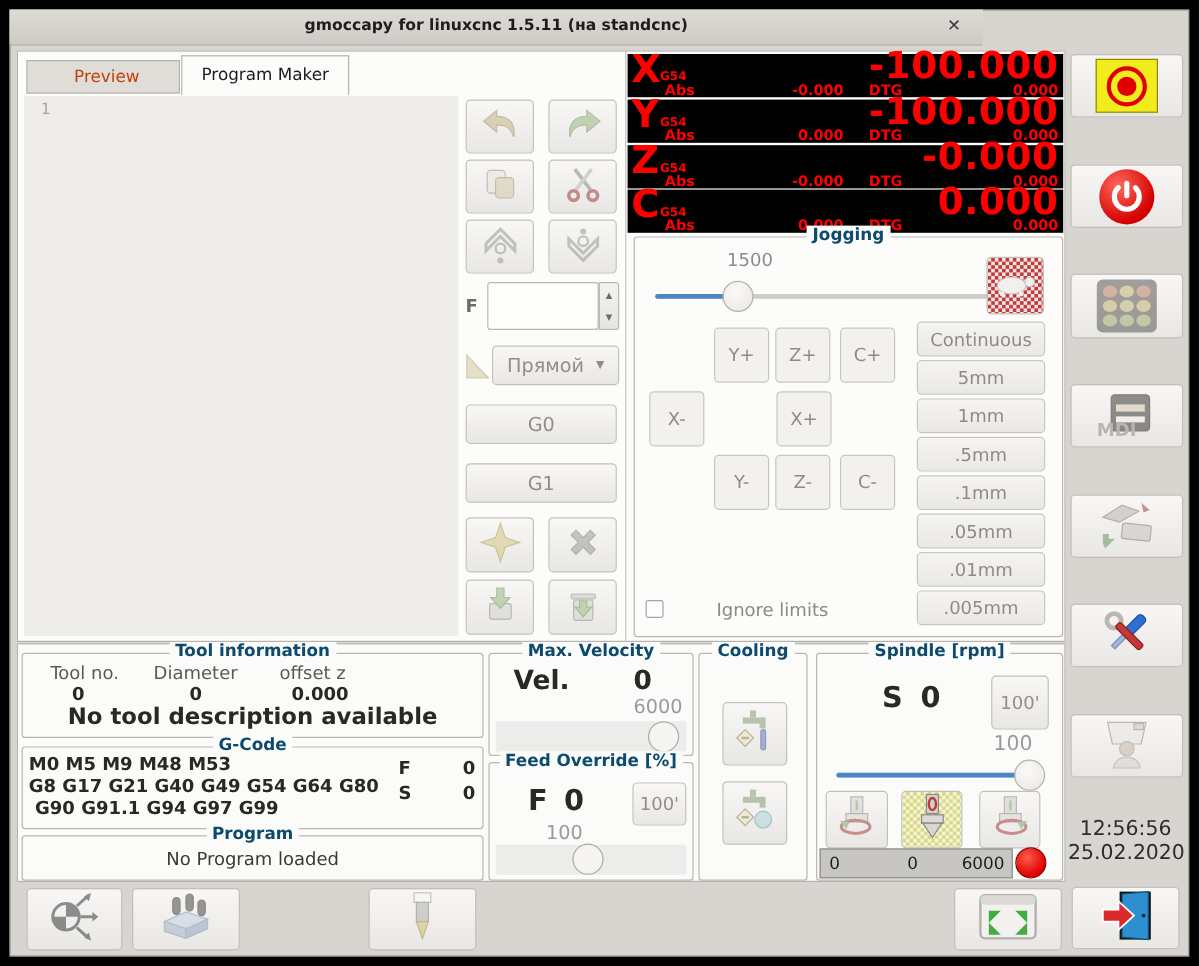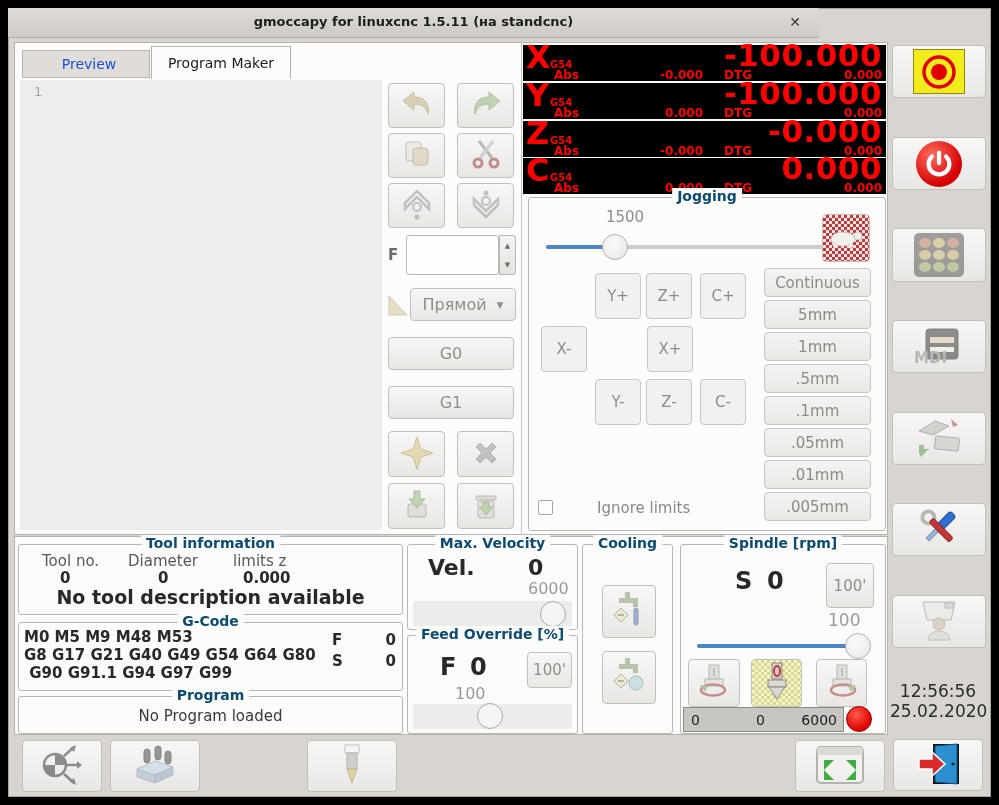--- a/index.html
+++ b/index.html
@@ -5,21 +5,21 @@
   * { margin:0; padding:0; box-sizing:border-box; }
   html,body { width:999px; height:805px; background:#000; font-family:"DejaVu Sans","Liberation Sans",sans-serif; overflow:hidden; }
   .abs { position:absolute; }
   .window { position:absolute; left:8px; top:8px; width:983px; height:789px; background:#d8d5d0; border:1px solid #a7a49f; }
   .titlebar { position:absolute; left:8px; top:8px; width:811px; height:30px; background:linear-gradient(#dedbd6,#cecbc6); border-bottom:1px solid #b2afaa; }
   .title-text { position:absolute; left:0; right:0; top:6px; text-align:center; font-size:13px; font-weight:bold; color:#1d1d1d; }
   .close-x { position:absolute; right:18px; top:6px; font-size:14px; color:#3a3a3a; cursor:default; }
   .panel-white { position:absolute; background:#fcfcfb; border:1px solid #b6b3ae; }
   .vsep { position:absolute; width:1px; background:#c6c3be; }
   .tab { position:absolute; font-size:14px; display:flex; align-items:center; justify-content:center; border:1px solid #b6b3ae; }
-  .tab.inactive { background:#e0ddd8; color:#1d4ed8;padding-left:6px; }
+  .tab.inactive { background:#e0ddd8; color:#c2410c;padding-left:6px; }
   .tab.active { background:#fcfcfb; color:#1c1c1c; border-bottom:none; }
   .editor { position:absolute; background:#efedeb; }
   .lineno { position:absolute; left:14px; top:4px; font-size:13px; color:#9a9892; opacity:.85; }
   .btn { position:absolute; background:linear-gradient(#f8f7f6,#e9e7e4); border:1px solid #c3c0bb; border-radius:4px; display:flex; align-items:center; justify-content:center; color:#918e89; font-size:14px; }
   .stip { opacity:.55; filter:saturate(.75); }
   .dro-row { position:absolute; left:523px; width:363px; height:36px; background:#000; color:#ff0000; }
   .dro-letter { position:absolute; left:3px; top:-7px; font-size:32px; font-weight:bold; }
   .dro-sys { position:absolute; left:27px; top:14px; font-size:10px; font-weight:bold; }
   .dro-abs-l { position:absolute; left:31px; top:23px; font-size:12px; font-weight:bold; }
   .dro-abs-v { position:absolute; left:85px; top:23px; width:95px; text-align:right; font-size:12px; font-weight:bold; }
@@ -262,21 +262,21 @@
   </div>
 
 <div class="cb" style="left:538px;top:500px;"></div>
 <div class="abs" style="left:561px;top:499px;font-size:15px;color:#8c8986;margin-left:36px;">Ignore limits</div>
 
 <div class="frame" style="left:18px;top:544px;width:385px;height:71px;">
   <span class="legend" style="background:#fbfbfa;">Tool information</span>
 </div>
 <div class="abs" style="left:42px;top:552px;font-size:15px;color:#5b5855;">Tool no.</div>
 <div class="abs" style="left:128px;top:552px;font-size:15px;color:#5b5855;">Diameter</div>
-<div class="abs" style="left:233px;top:552px;font-size:15px;color:#5b5855;">limits z</div>
+<div class="abs" style="left:233px;top:552px;font-size:15px;color:#5b5855;">offset z</div>
 <div class="abs bold" style="left:60px;top:569px;font-size:15px;color:#2a2825;">0</div>
 <div class="abs bold" style="left:158px;top:569px;font-size:15px;color:#2a2825;">0</div>
 <div class="abs bold" style="left:243px;top:569px;font-size:15px;color:#2a2825;">0.000</div>
 <div class="abs bold" style="left:18px;top:586px;width:385px;text-align:center;font-size:19px;color:#2a2825;">No tool description available</div>
 
 <div class="frame" style="left:18px;top:622px;width:385px;height:69px;">
   <span class="legend" style="background:#fbfbfa;">G-Code</span>
 </div>
 <div class="gline" style="left:24px;top:628px;">M0 M5 M9 M48 M53</div>
 <div class="gline" style="left:24px;top:646px;">G8 G17 G21 G40 G49 G54 G64 G80</div>

